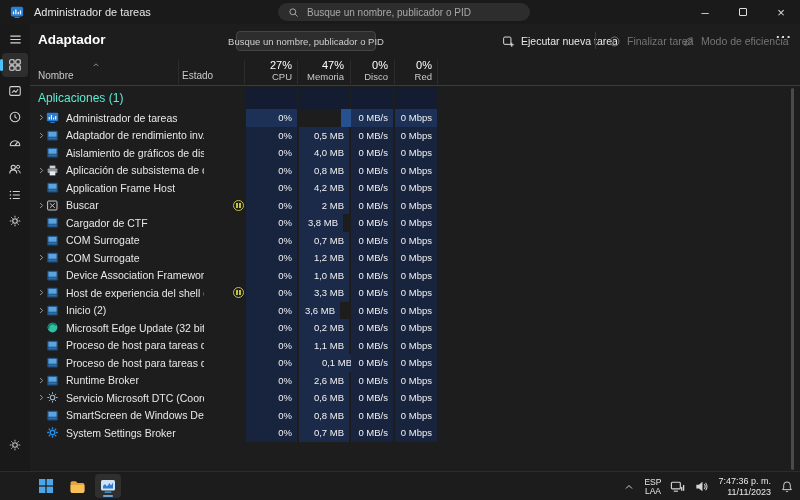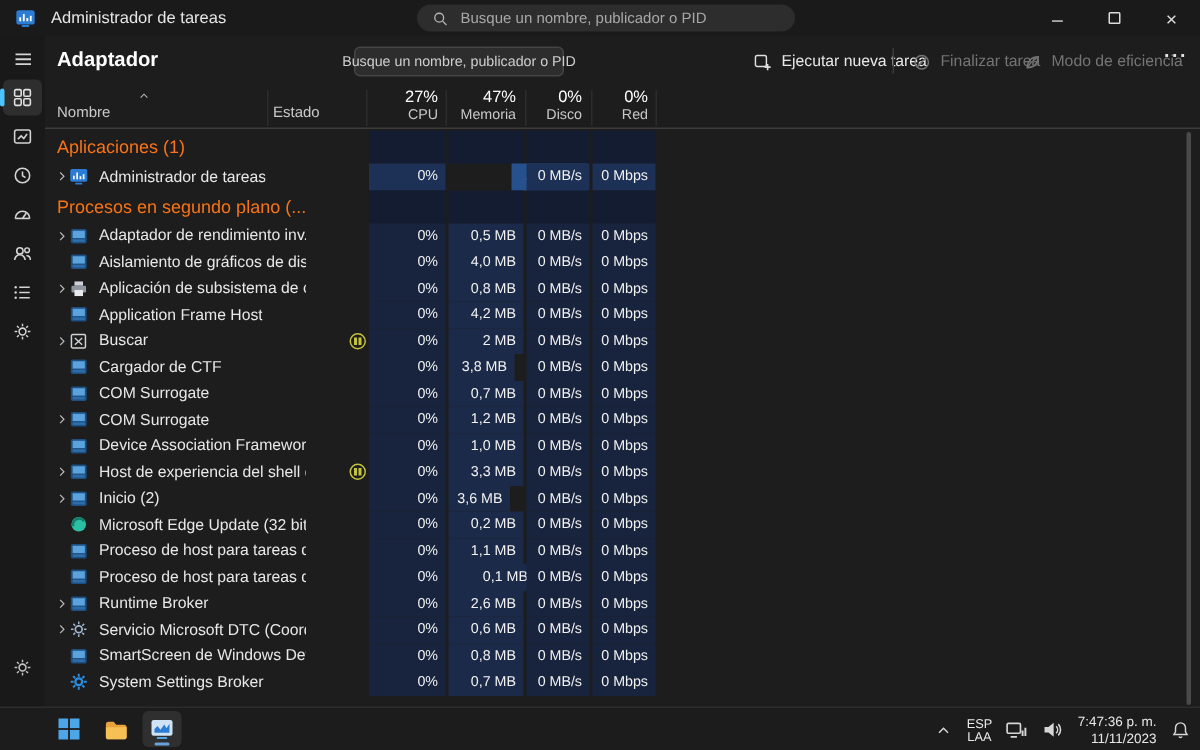--- a/index.html
+++ b/index.html
@@ -49,21 +49,21 @@
   .th-col{position:absolute;bottom:3px;text-align:right;padding-right:5px;}
   .th-col .pct{font-size:11px;color:#fff;line-height:12px;}
   .th-col .lbl{font-size:9.5px;color:#c9c9c9;line-height:12px;}
   .vline{position:absolute;top:4px;height:24px;width:1px;background:rgba(255,255,255,0.07);}
   .head-sep{position:absolute;left:30px;top:85px;width:770px;height:1px;background:#3c3c3c;}
 
   
   .pbody{position:absolute;left:30px;top:87px;width:763px;height:384px;overflow:hidden;}
   .grow{position:relative;height:22px;}
   .prow{position:relative;height:17.5px;}
-  .glabel{position:absolute;left:8px;top:50%;transform:translateY(-50%);font-size:12px;color:#f97316;white-space:nowrap;max-width:200px;overflow:hidden;}
+  .glabel{position:absolute;left:8px;top:50%;transform:translateY(-50%);font-size:12px;color:#5eead4;white-space:nowrap;max-width:200px;overflow:hidden;}
   .ncell{position:absolute;left:0;top:0;bottom:0;width:174px;display:flex;align-items:center;overflow:hidden;}
   .chev{width:16px;padding-left:7px;display:inline-flex;align-items:center;flex:none;}
   .picon{width:13px;height:13px;display:inline-flex;flex:none;margin-right:7px;}
   .pname{font-size:10.5px;color:#e8e8e8;white-space:nowrap;overflow:hidden;}
   .scell{position:absolute;left:174px;top:0;bottom:0;width:44px;display:flex;align-items:center;justify-content:flex-end;padding-right:4px;}
   .badge{width:11px;height:11px;border:1px solid var(--badge);border-radius:50%;display:inline-flex;align-items:center;justify-content:center;gap:1.5px;}
   .badge i{width:1.5px;height:5px;background:var(--badge);display:block;}
   .dcell{position:absolute;top:0;bottom:0;background:var(--heat);display:flex;align-items:center;justify-content:flex-end;padding-right:5px;font-size:9.5px;color:#f1f1f1;white-space:nowrap;}
   .dcell.mem{background:var(--heat-mem);}
   .dcell.hot{background:var(--heat-hot-dim);}
@@ -291,27 +291,20 @@
             </svg>
           </span>
           <span class="pname">Administrador de tareas</span>
         </div>
         <div class="scell"></div>
         <div class="dcell hot" style="left: 216px; width: 51px;">0%</div>
         <div class="dcell hotmem" style="left: 269px; width: 50px;">27,6 MB</div>
         <div class="dcell hot" style="left: 321px; width: 42px;">0 MB/s</div>
         <div class="dcell hot" style="left: 365px; width: 42px;">0 Mbps</div>
       </div>
-      <div class="grow">
-        <div class="gcell" style="left: 216px; width: 51px;"></div>
-        <div class="gcell" style="left: 269px; width: 50px;"></div>
-        <div class="gcell" style="left: 321px; width: 42px;"></div>
-        <div class="gcell" style="left: 365px; width: 42px;"></div>
-        <span class="glabel">Procesos en segundo plano (...</span>
-      </div>
       <div class="prow">
         <div class="ncell">
           <span class="chev">
             <svg viewBox="0 0 16 16" width="9" height="9">
               <path d="M5.5 3.5L10 8l-4.5 4.5" fill="none" stroke="#bdbdbd" stroke-width="1.4"></path>
             </svg>
           </span>
           <span class="picon">
             <svg viewBox="0 0 16 16" width="13" height="13">
               <rect x="1.5" y="2" width="13" height="12" rx="1.5" fill="#1d4f82"></rect>

